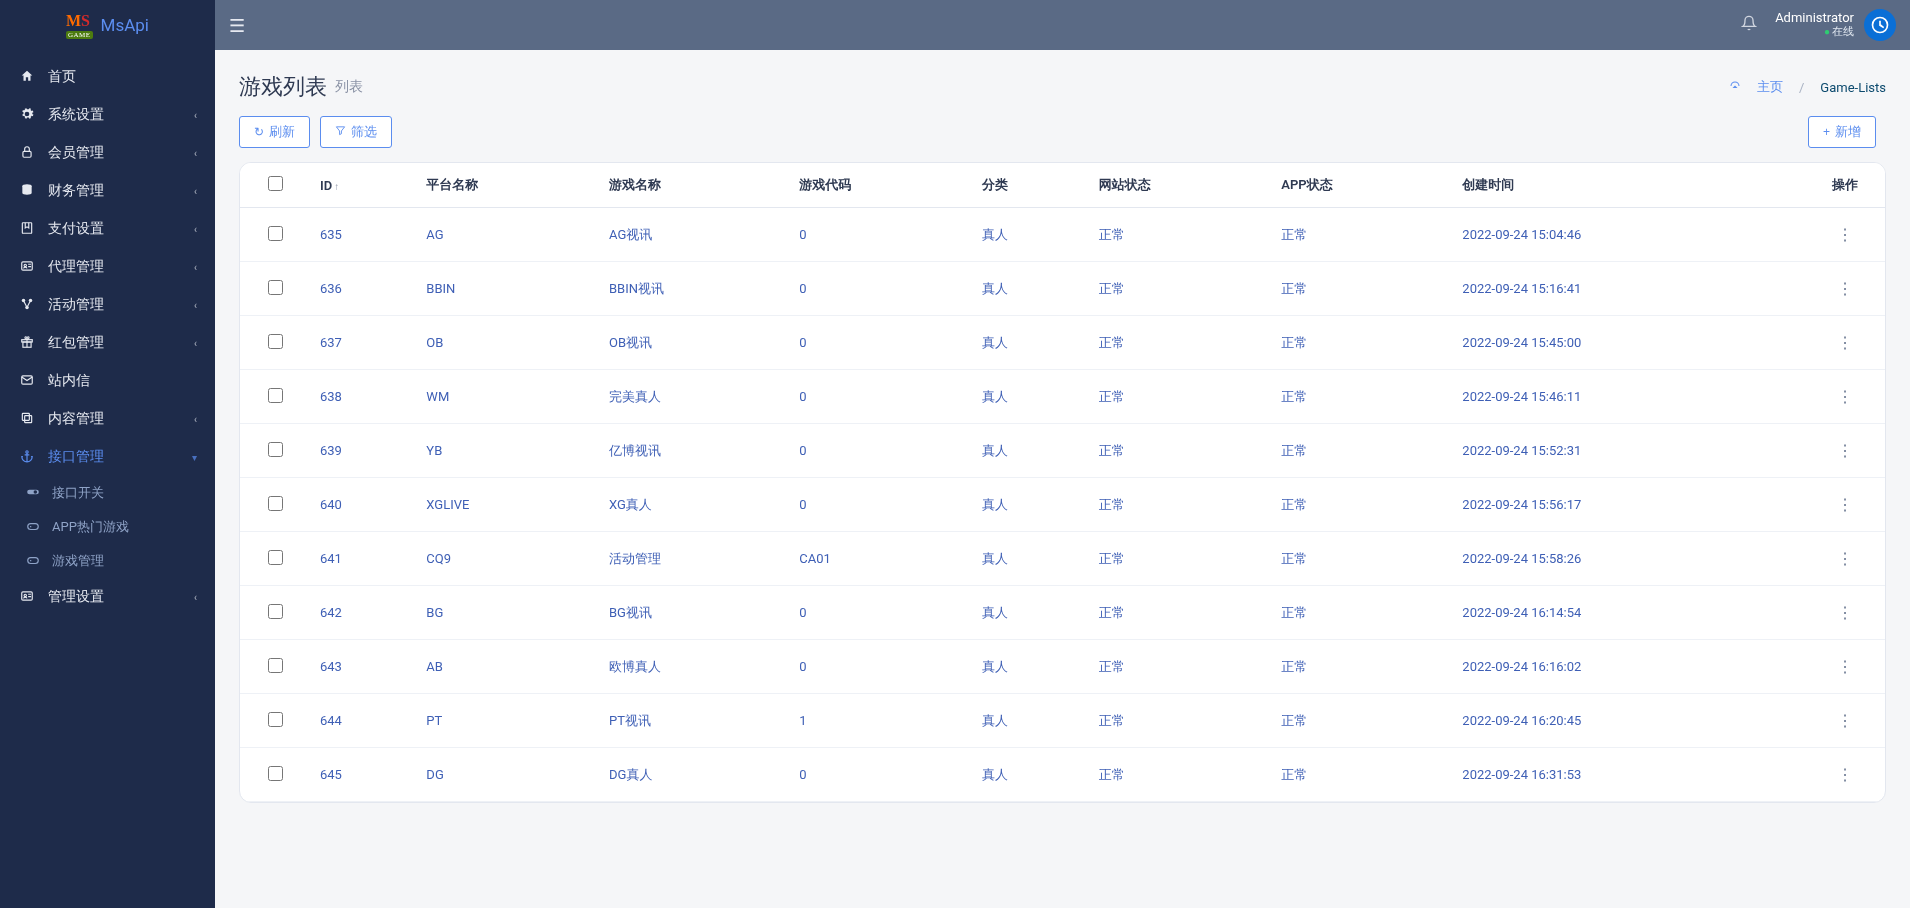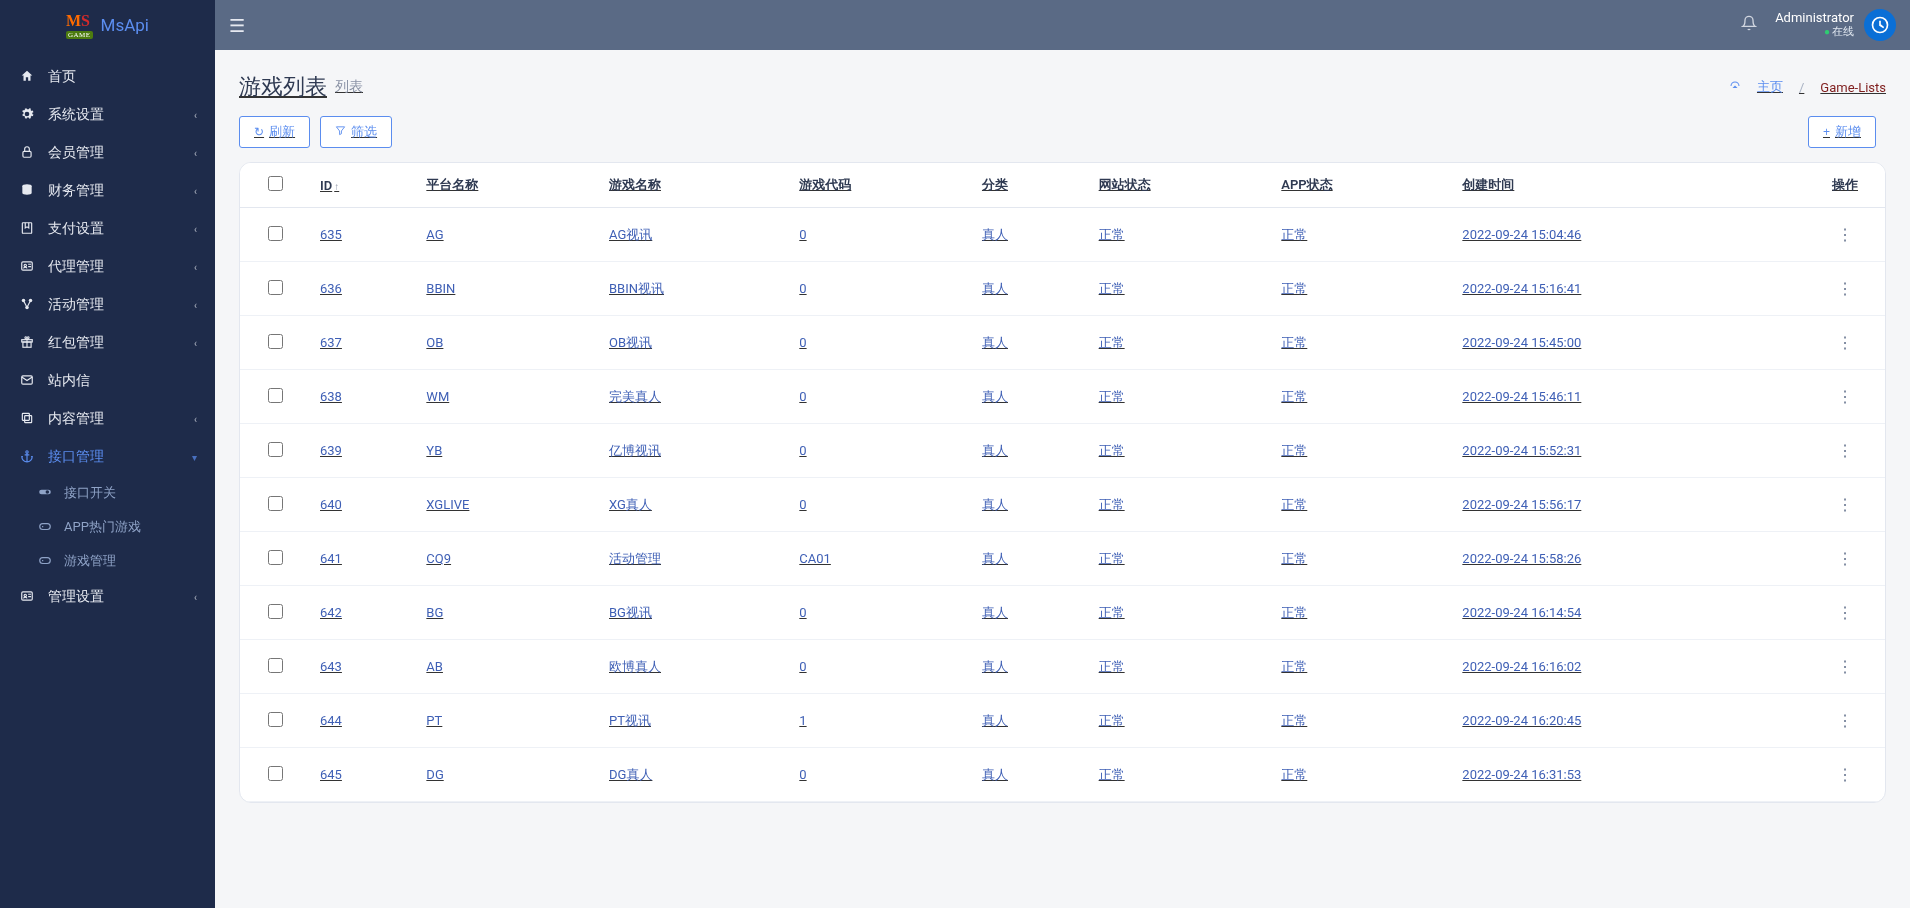--- a/index.html
+++ b/index.html
@@ -13,37 +13,37 @@
   .brand-logo .ms { font-weight: bold; font-size: 16px; }
   .brand-logo .ms .m { color: #ff6b00; }
   .brand-logo .ms .s { color: #d42a2a; }
   .brand-logo .game { font-size: 7px; background:#4d7c0f; color:#fff; border-radius:2px; padding:0 2px; letter-spacing:0.5px; display:block; line-height:8px; }
   .sidebar-menu { padding: 8px 0; }
   .menu-item { display: flex; align-items: center; padding: 10px 18px; color: #e6e9f0; cursor: pointer; font-size: 14px; position: relative; }
   .menu-item .icon { width: 18px; margin-right: 12px; text-align: center; font-size: 14px; }
   .menu-item .chev { margin-left: auto; font-size: 10px; opacity: 0.7; }
   .menu-item.active { color: #5b8def; }
   .submenu { }
-  .submenu .menu-subitem { display:flex; align-items:center; padding: 8px 18px 8px 36px; color:#8fa3c7; font-size:13px; cursor:pointer; }
+  .submenu .menu-subitem { display:flex; align-items:center; padding: 8px 18px 8px 24px; color:#8fa3c7; font-size:13px; cursor:pointer; }
   .submenu .menu-subitem .sub-icon { width:18px; margin-right:10px; text-align:center; }
   
   
   .main { flex:1; display:flex; flex-direction:column; min-width:0; }
   .topbar { height:50px; background:#5a6a85; display:flex; align-items:center; padding:0 14px; color:#e6e9f0; }
   .topbar .hamburger { font-size:18px; cursor:pointer; }
   .topbar .spacer { flex:1; }
   .topbar .notif { font-size:16px; opacity:0.85; margin-right:18px; cursor:pointer; }
   .topbar .userblock { text-align:right; line-height:1.15; margin-right:10px; }
   .topbar .username { font-size:13px; color:#fff; }
   .topbar .status { font-size:11px; color:#dfe6ef; }
   .topbar .status .dot { color:#2ecc71; font-size:10px; margin-right:2px; }
   .topbar .avatar { width:32px; height:32px; border-radius:50%; background:#0a6fd6; display:flex; align-items:center; justify-content:center; }
   .topbar .avatar svg { width:20px; height:20px; fill:#fff; }
   
-  .content { padding: 22px 24px; text-decoration: underline; }
+  .content { padding: 22px 24px; }
   .page-head { display:flex; align-items:center; margin-bottom:14px; }
   .page-title { font-size:22px; color:#2f3a52; font-weight:500; }
   .page-sub { font-size:14px; color:#8a92a5; margin-left:8px; }
   .breadcrumb { margin-left:auto; font-size:13px; color:#6d7a93; display:flex; align-items:center; gap:16px; }
   .breadcrumb a { color:#5b8def; text-decoration:none; }
   .breadcrumb .sep { color:#a9b2c3; }
   .breadcrumb .dash-icon { font-size:12px; }
   
   .toolbar { display:flex; align-items:center; margin-bottom:14px; }
   .btn { border:1px solid #5b8def; background:#fff; color:#5b8def; padding:6px 14px; font-size:13px; border-radius:3px; cursor:pointer; display:inline-flex; align-items:center; gap:5px; margin-right:10px; }
@@ -226,21 +226,21 @@
         <span class="page-title">游戏列表</span>
         <span class="page-sub">列表</span>
         <div class="breadcrumb">
           <span class="dash-icon">
             <svg width="12" height="12" viewBox="0 0 24 24" fill="#5b8def">
                 <path d="M12 3a9 9 0 00-9 9h2a7 7 0 1114 0h2a9 9 0 00-9-9zm-1 9l-4 4h10l-4-4-1-1-1 1z"></path>
               </svg>
           </span>
           <a href="#">主页</a>
           <span class="sep">/</span>
-          <span style="color:#7f1d1d;text-align:center;">Game-Lists</span>
+          <span style="color:#0c4a6e;text-align:center;">Game-Lists</span>
         </div>
       </div>
 
       <div class="toolbar">
         <button class="btn">
           <span class="bicon">↻</span>
           <span>刷新</span>
         </button>
         <button class="btn">
           <span class="bicon">

